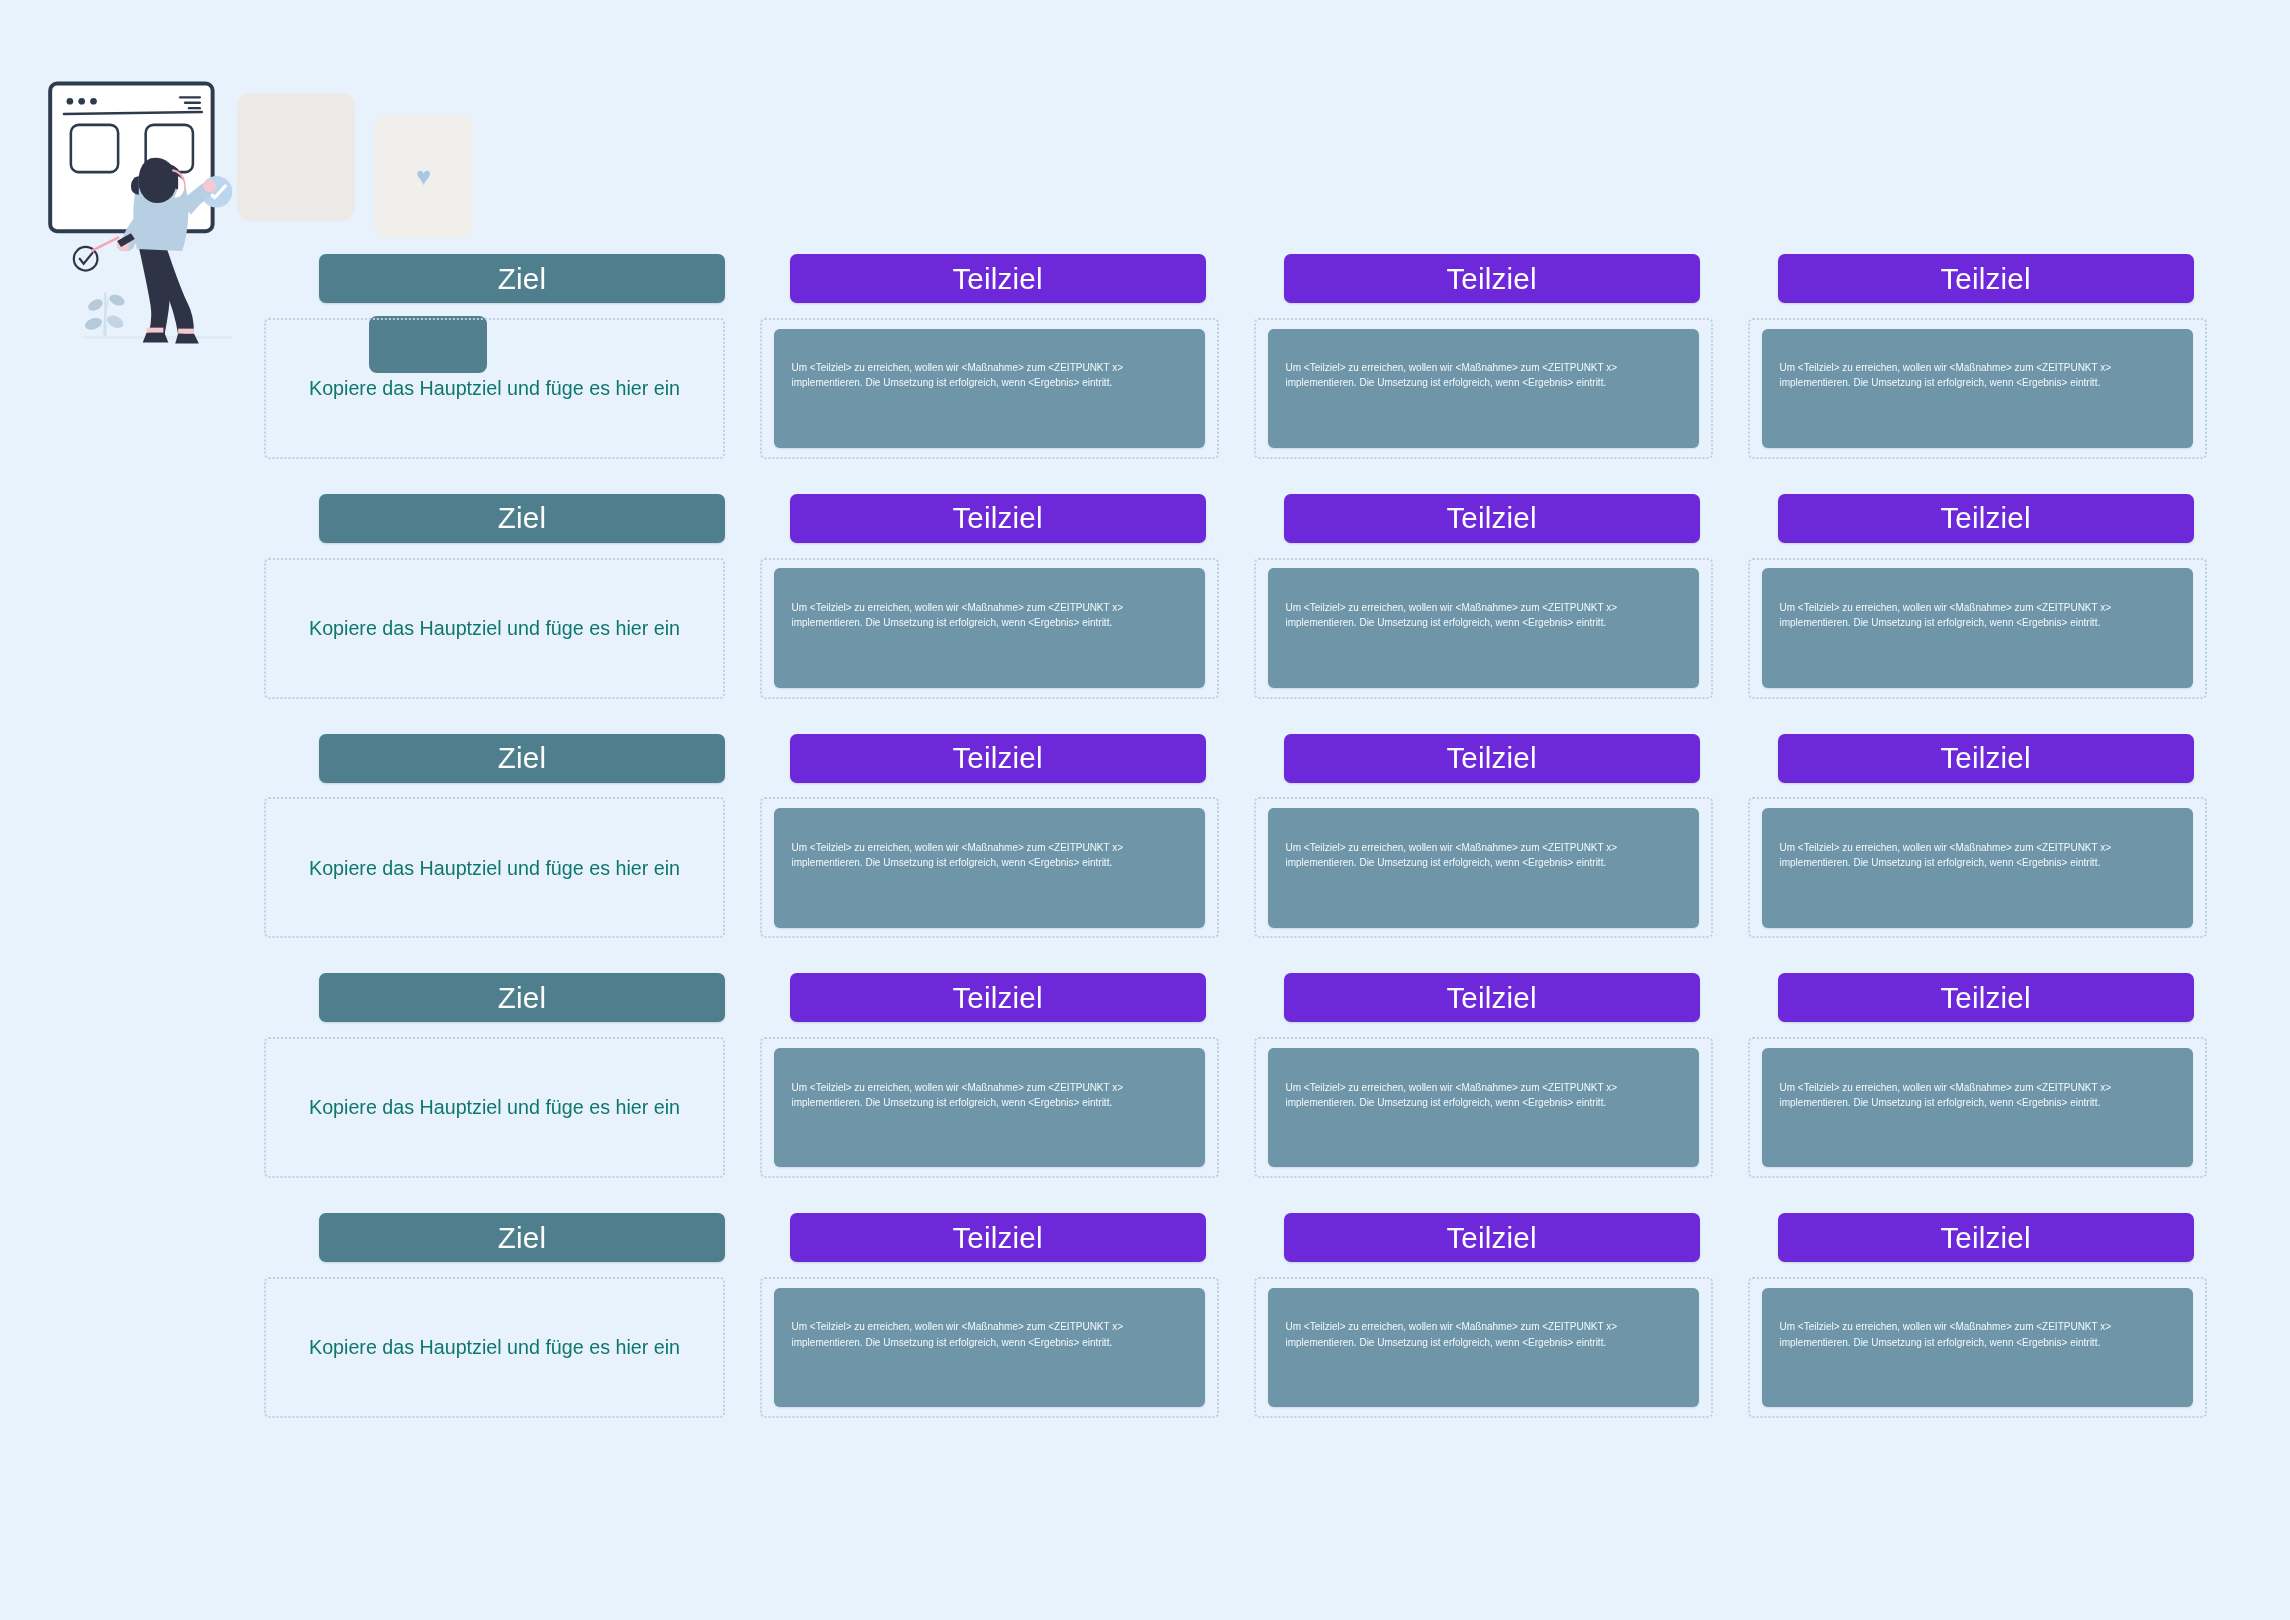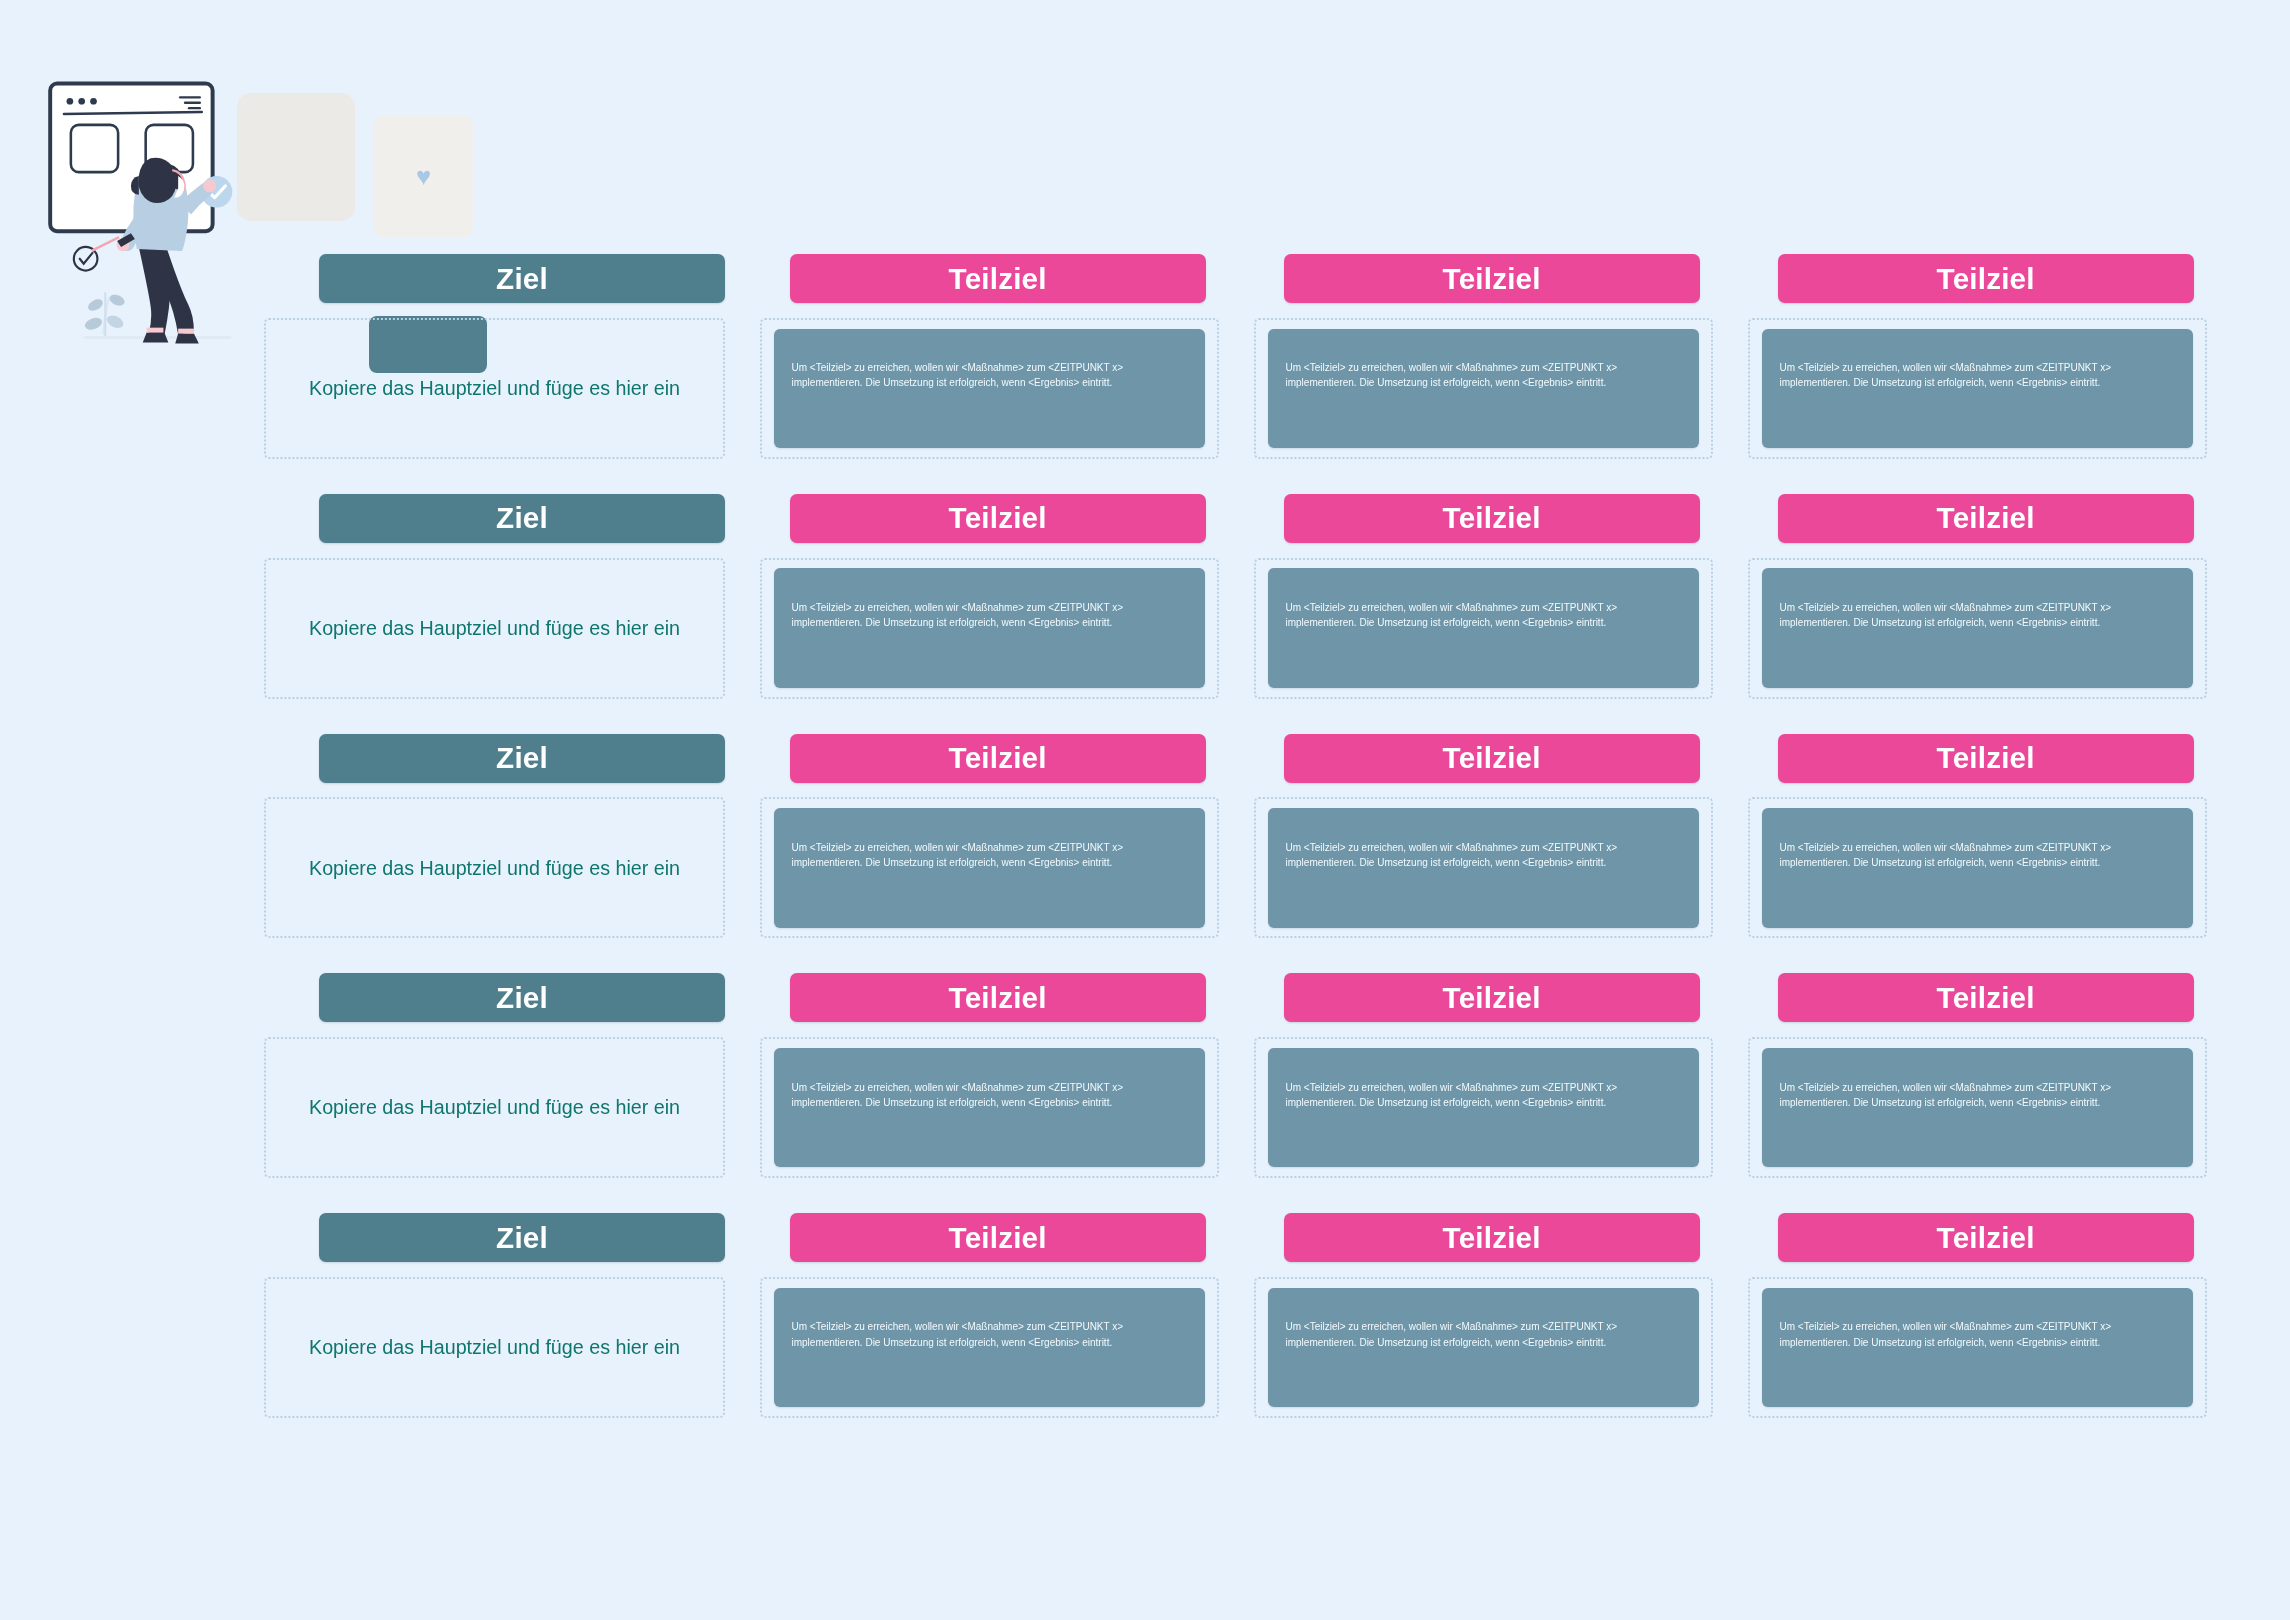--- a/index.html
+++ b/index.html
@@ -87,31 +87,31 @@
 
   
   .pill {
     height: 49px;
     border-radius: 6.9px;
     display: flex;
     align-items: center;
     justify-content: center;
     color: #ffffff;
     font-size: 29.6px;
-    font-weight: 700;
+    font-weight: 400;
     letter-spacing: 0.2px;
     box-shadow: 0 1px 2px rgba(40,70,85,0.18);
   }
   .pill-ziel {
     background: #4f7f8d;
     width: 406px;
     margin-left: 55px;
   }
   .pill-teilziel {
-    background: #ec4899;
+    background: #6d28d9;
     width: 416px;
     margin-left: 29.6px;
   }
 
   
   .dropzone {
     margin-top: 14.8px;
     border: 2px dotted #b9cfe2;
     border-radius: 4.9px;
     background: transparent;

